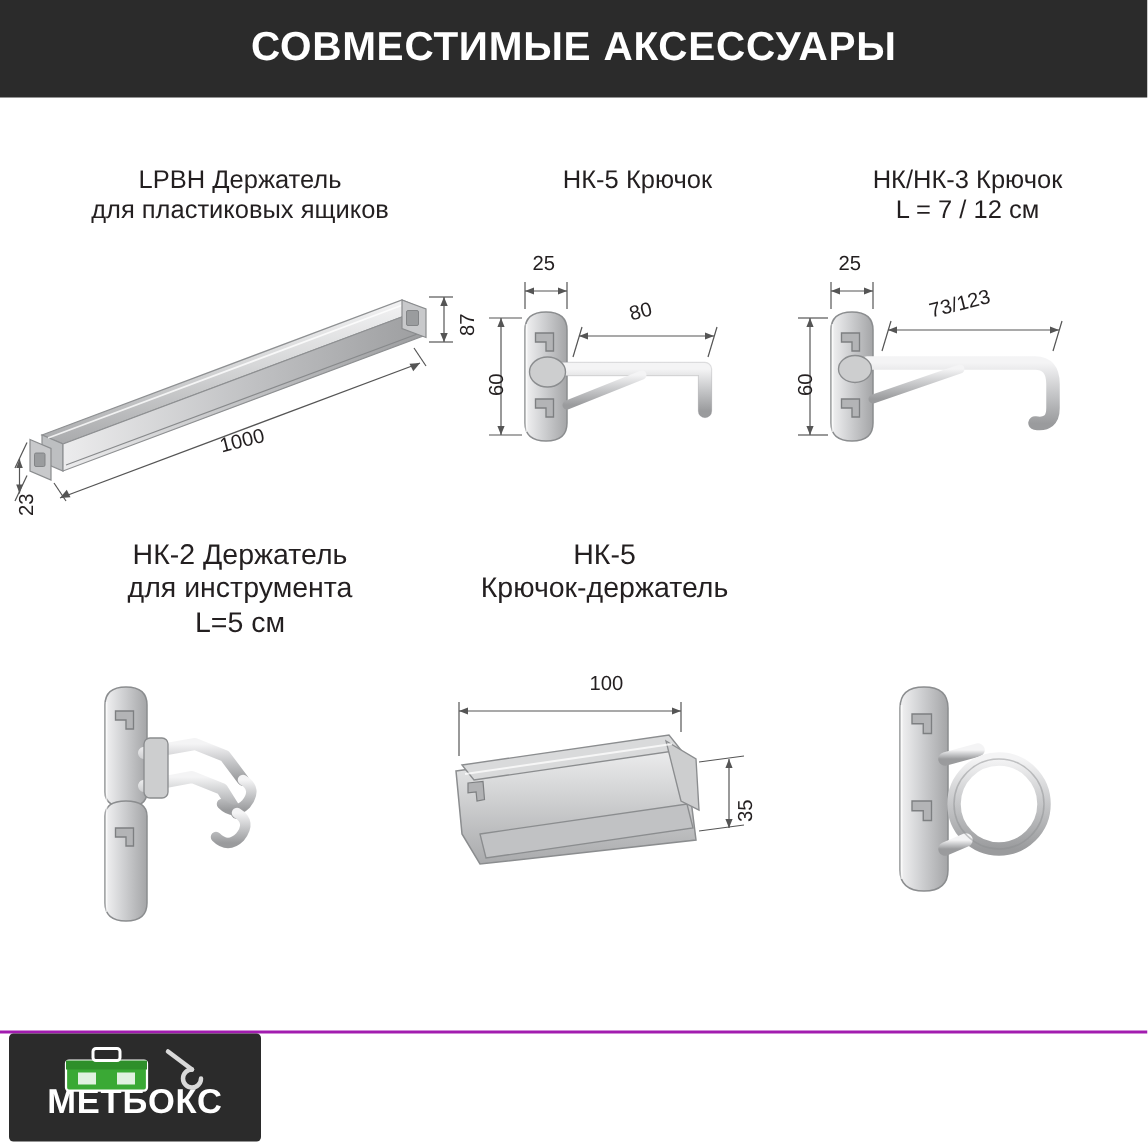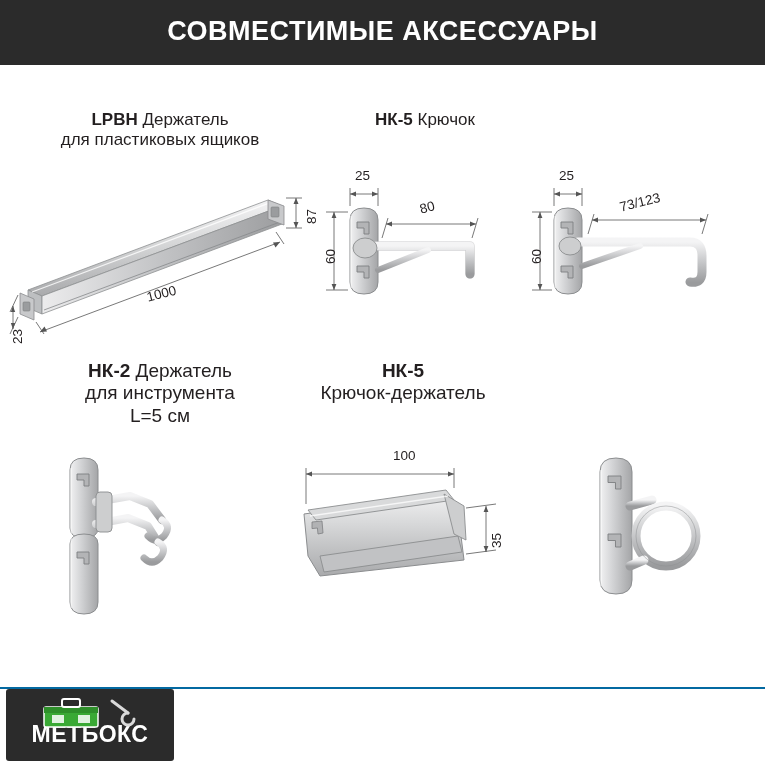--- a/index.html
+++ b/index.html
@@ -26,35 +26,35 @@
     text-align:center;
   }
   .header-rule {
     position:absolute; left:0; top:62px; width:765px; height:3px; background:#2b2b2b;
   }
   
   .content { position:absolute; left:0; top:65px; width:765px; height:620px; }
 
   .cell { position:absolute; }
   .caption { text-align:center; line-height:1.18; }
-  .caption .code { font-weight:700; }
+  .caption .code { font-weight:400; }
   .cap-line { font-size:17px; }
   .cap-line.big { font-size:19px; }
 
   
   .dim { position:absolute; font-size:13.5px; color:#231f20; white-space:nowrap; }
   .dim.rot90 { transform: rotate(-90deg); transform-origin: left top; }
   .dim.rotdiag { transform: rotate(-14deg); transform-origin: left top; }
 
   svg { display:block; overflow: visible; }
 
   
   .footer {
     position:absolute; left:0; bottom:0; width:765px; height:78px;
-    border-top: 2px solid #0369a1;
+    border-top: 2px solid #a21caf;
     background:#ffffff;
   }
   .logo-box {
     position:absolute; left:6px; bottom:4px; width:168px; height:72px;
     background:#2b2b2b; border-radius:3px;
     display:flex; align-items:center; justify-content:center;
   }
   .logo-text {
     color:#ffffff; font-weight:700; font-size:23px; letter-spacing:0.5px;
     margin-top: 18px;
@@ -204,20 +204,27 @@
           <polygon points="14,128 11.6,122 16.4,122" fill="#555" stroke="none"></polygon>
         </g>
       </svg>
       <div class="dim" style="left:35px; top:6px;">25</div>
       <div class="dim rotdiag" style="left:98px; top:40px;">80</div>
       <div class="dim rot90" style="left:3px; top:102px;">60</div>
     </div>
   </div>
 
   <div class="cell" style="left:530px; top:45px; width:230px; height:265px;">
+    <div class="caption" style="width:230px;">
+      <div class="cap-line">
+        <span class="code">НК/НК-3</span>
+        <span>Крючок</span>
+      </div>
+      <div class="cap-line">L = 7 / 12 см</div>
+    </div>
 
     <div style="position:absolute; left:0; top:52px; width:230px; height:200px;">
       <svg width="230" height="200" viewBox="0 0 230 200">
 
         <g>
           <path d="M24,58 q0,-12 14,-12 q14,0 14,12 l0,62 q0,12 -14,12 q-14,0 -14,-12 z" fill="url(#gplate)" stroke="#8b8d8f" stroke-width="1"></path>
           <path d="M31,60 l12,0 l0,12 l-5,0 l0,-6 l-7,0 z" fill="#b3b4b6" stroke="#7d7f81" stroke-width="0.9"></path>
           <path d="M31,104 l12,0 l0,12 l-5,0 l0,-6 l-7,0 z" fill="#b3b4b6" stroke="#7d7f81" stroke-width="0.9"></path>
           <line x1="25" y1="54" x2="25" y2="126" stroke="#ffffff" stroke-width="1.2" opacity=".7"></line>
         </g>

